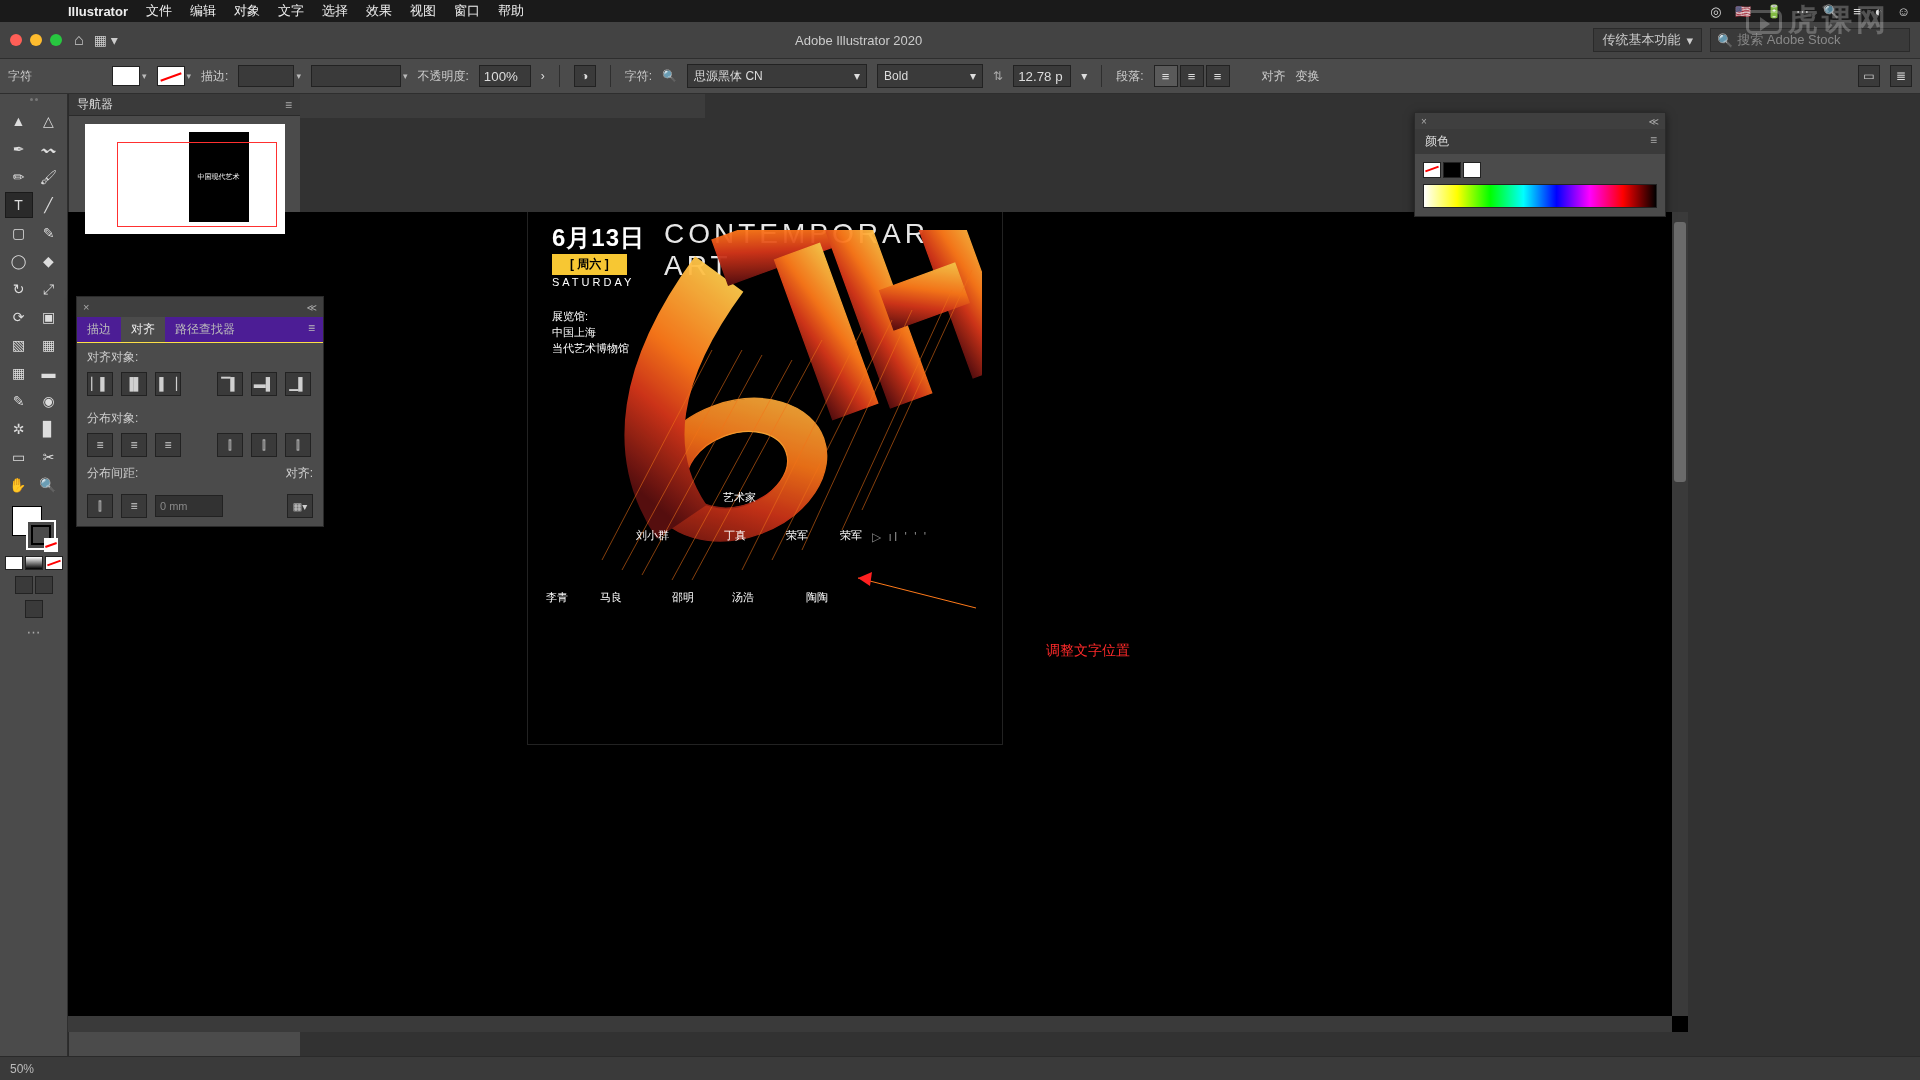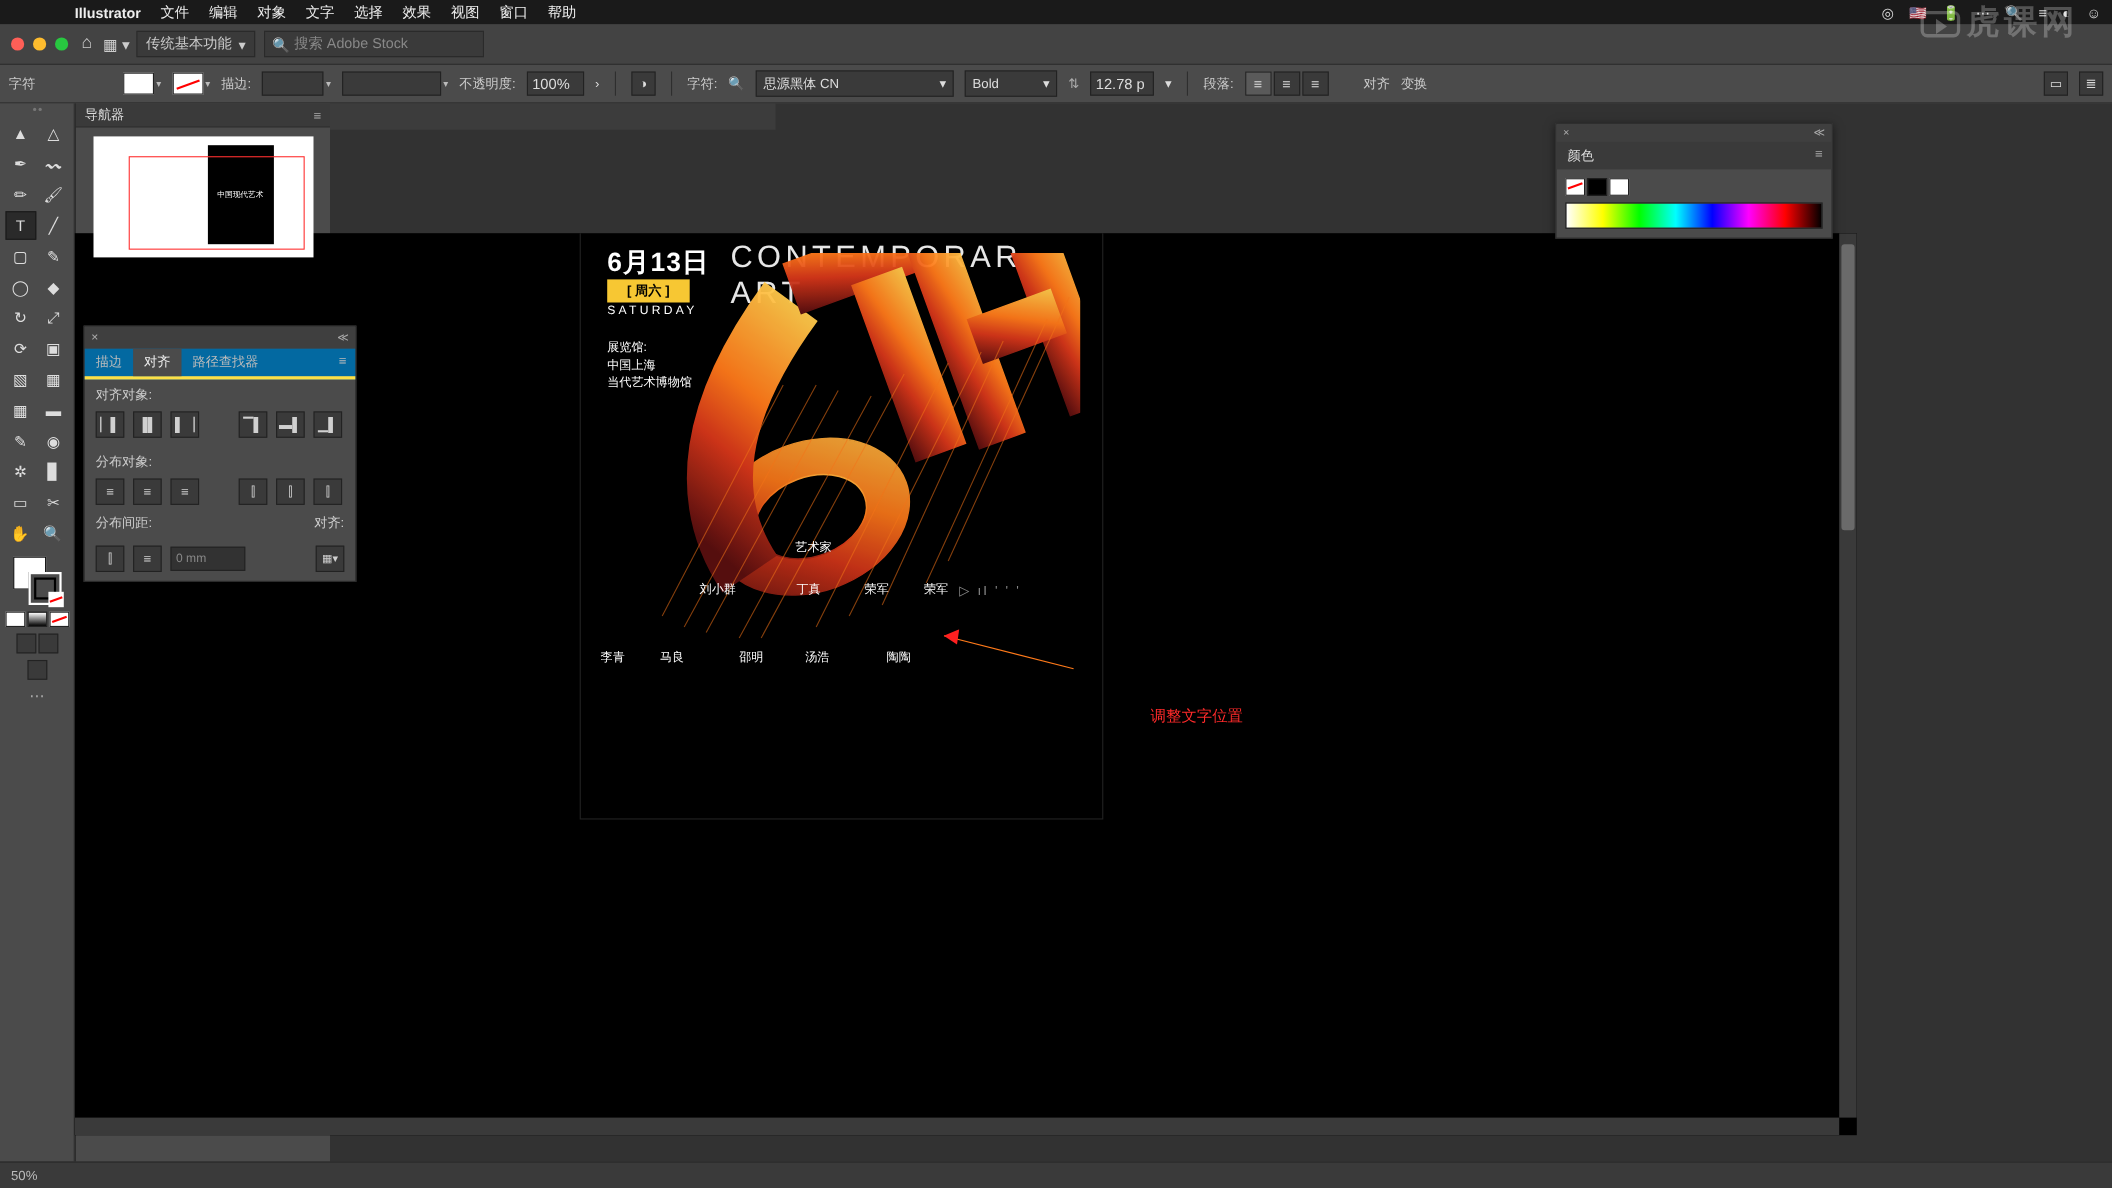--- a/index.html
+++ b/index.html
@@ -93,21 +93,21 @@
 .m1{left:18px}.m2{left:72px}.m3{left:144px}.m4{left:204px}.m5{left:278px}
 .cursor-t { position:absolute; left:344px; top:318px; color:#888; font-size:12px; letter-spacing:2px; }
 .red-arrow { position:absolute; left:330px; top:360px; width:120px; height:40px; }
 .anno-text { position:absolute; left:978px; top:430px; color:#ff2a2a; font-size:14px; }
 
 
 .float-panel { position:absolute; left:76px; top:296px; width:248px; background:#4b4b4b; border:1px solid #2a2a2a; box-shadow:0 2px 8px rgba(0,0,0,.5); }
 .fp-head { height:20px; background:#3f3f3f; display:flex; align-items:center; padding:0 6px; font-size:11px; color:#aaa; }
 .fp-head .x { margin-right:auto; }
 .fp-head .coll { margin-left:auto; font-size:10px; }
-.fp-tabs { display:flex; background:#0369a1; border-bottom:3px solid #fde047; }
+.fp-tabs { display:flex; background:#4c1d95; border-bottom:1px solid #fde047; }
 .fp-tab { padding:4px 10px; font-size:12px; color:#bbb; }
 .fp-tab.active { background:#4b4b4b; color:#eee; }
 .fp-menu { margin-left:auto; padding:4px 8px; color:#bbb; }
 .fp-section { padding:6px 10px 2px; font-size:12px; color:#ccc; }
 .fp-row { display:flex; padding:4px 10px 8px; gap:8px; align-items:center; }
 .fp-btn { width:26px; height:24px; background:#3a3a3a; border:1px solid #222; display:flex; align-items:center; justify-content:center; }
 .fp-gap { width:20px; }
 .fp-input { background:#323232; border:1px solid #222; width:68px; height:22px; color:#888; padding:0 4px; font-size:11px; }
 .fp-right { margin-left:auto; display:flex; align-items:flex-start; gap:4px; }
 .fp-grid { width:26px; height:24px; background:#3a3a3a; border:1px solid #222; display:flex; align-items:center; justify-content:center; font-size:10px; }
@@ -206,20 +206,21 @@
 </div>
 
 <div class="titlebar">
   <div class="traffic">
     <span class="tl-red"></span>
     <span class="tl-yel"></span>
     <span class="tl-grn"></span>
   </div>
   <span class="home">⌂</span>
   <span class="grid-ic">▦ <span class="caret">▾</span></span>
+  <span class="title">Adobe Illustrator 2020</span>
   <div class="workspace">
     <span>传统基本功能</span>
       <span class="caret">▾</span>
   </div>
   <div class="search">
     <span>🔍</span>
     <span style="color:#888">搜索 Adobe Stock</span>
   </div>
 </div>
 
@@ -248,21 +249,21 @@
   <span class="caret">›</span>
   <span class="vbar"></span>
   <span class="mini-ic">◑</span>
   <span class="vbar"></span>
   <span class="lbl">字符:</span>
   <span style="color:#aaa">🔍</span>
   <div class="select" style="width:180px">
       <span>思源黑体 CN</span>
       <span class="caret" style="margin-left:auto">▾</span>
     </div>
-  <div class="select" style="width:84px">
+  <div class="select" style="width:106px">
       <span>Bold</span>
       <span class="caret" style="margin-left:auto">▾</span>
     </div>
   <span style="color:#aaa">⇅</span>
   <input class="num-field" style="width: 58px;" value="12.78 p">
   <span class="caret">▾</span>
   <span class="vbar"></span>
   <span class="lbl">段落:</span>
   <div class="alignset">
     <span class="ab active">≡</span>

